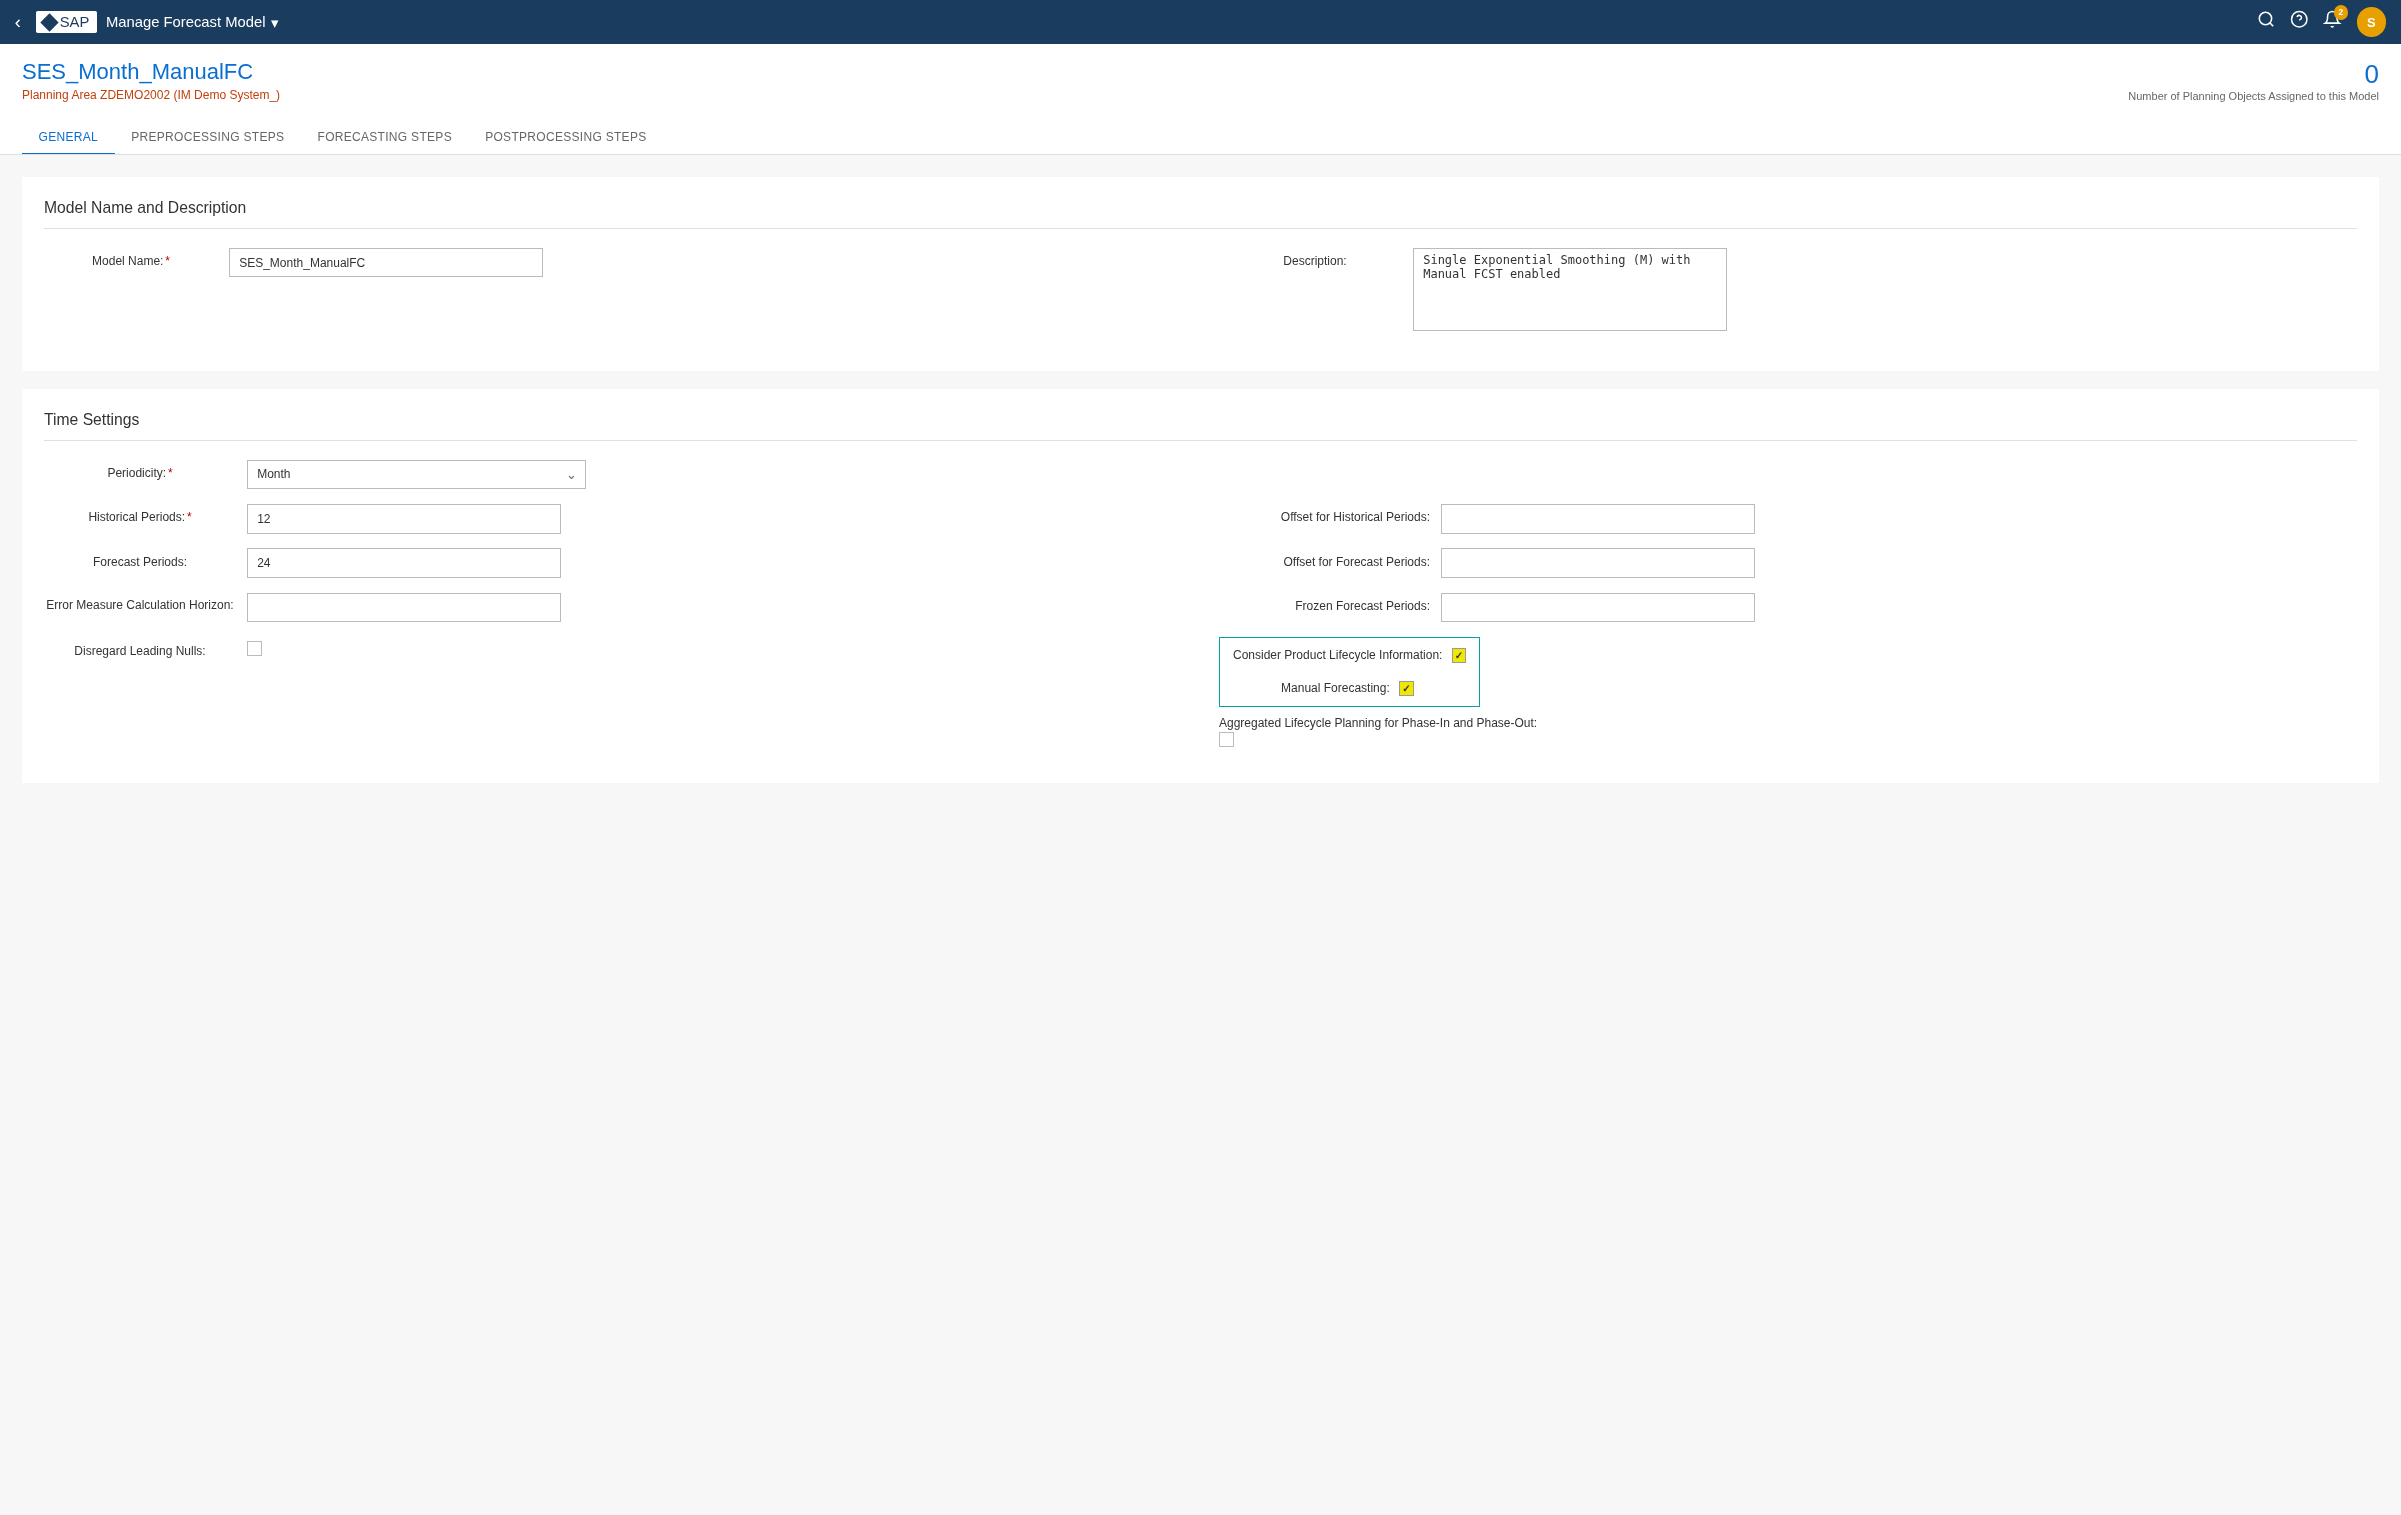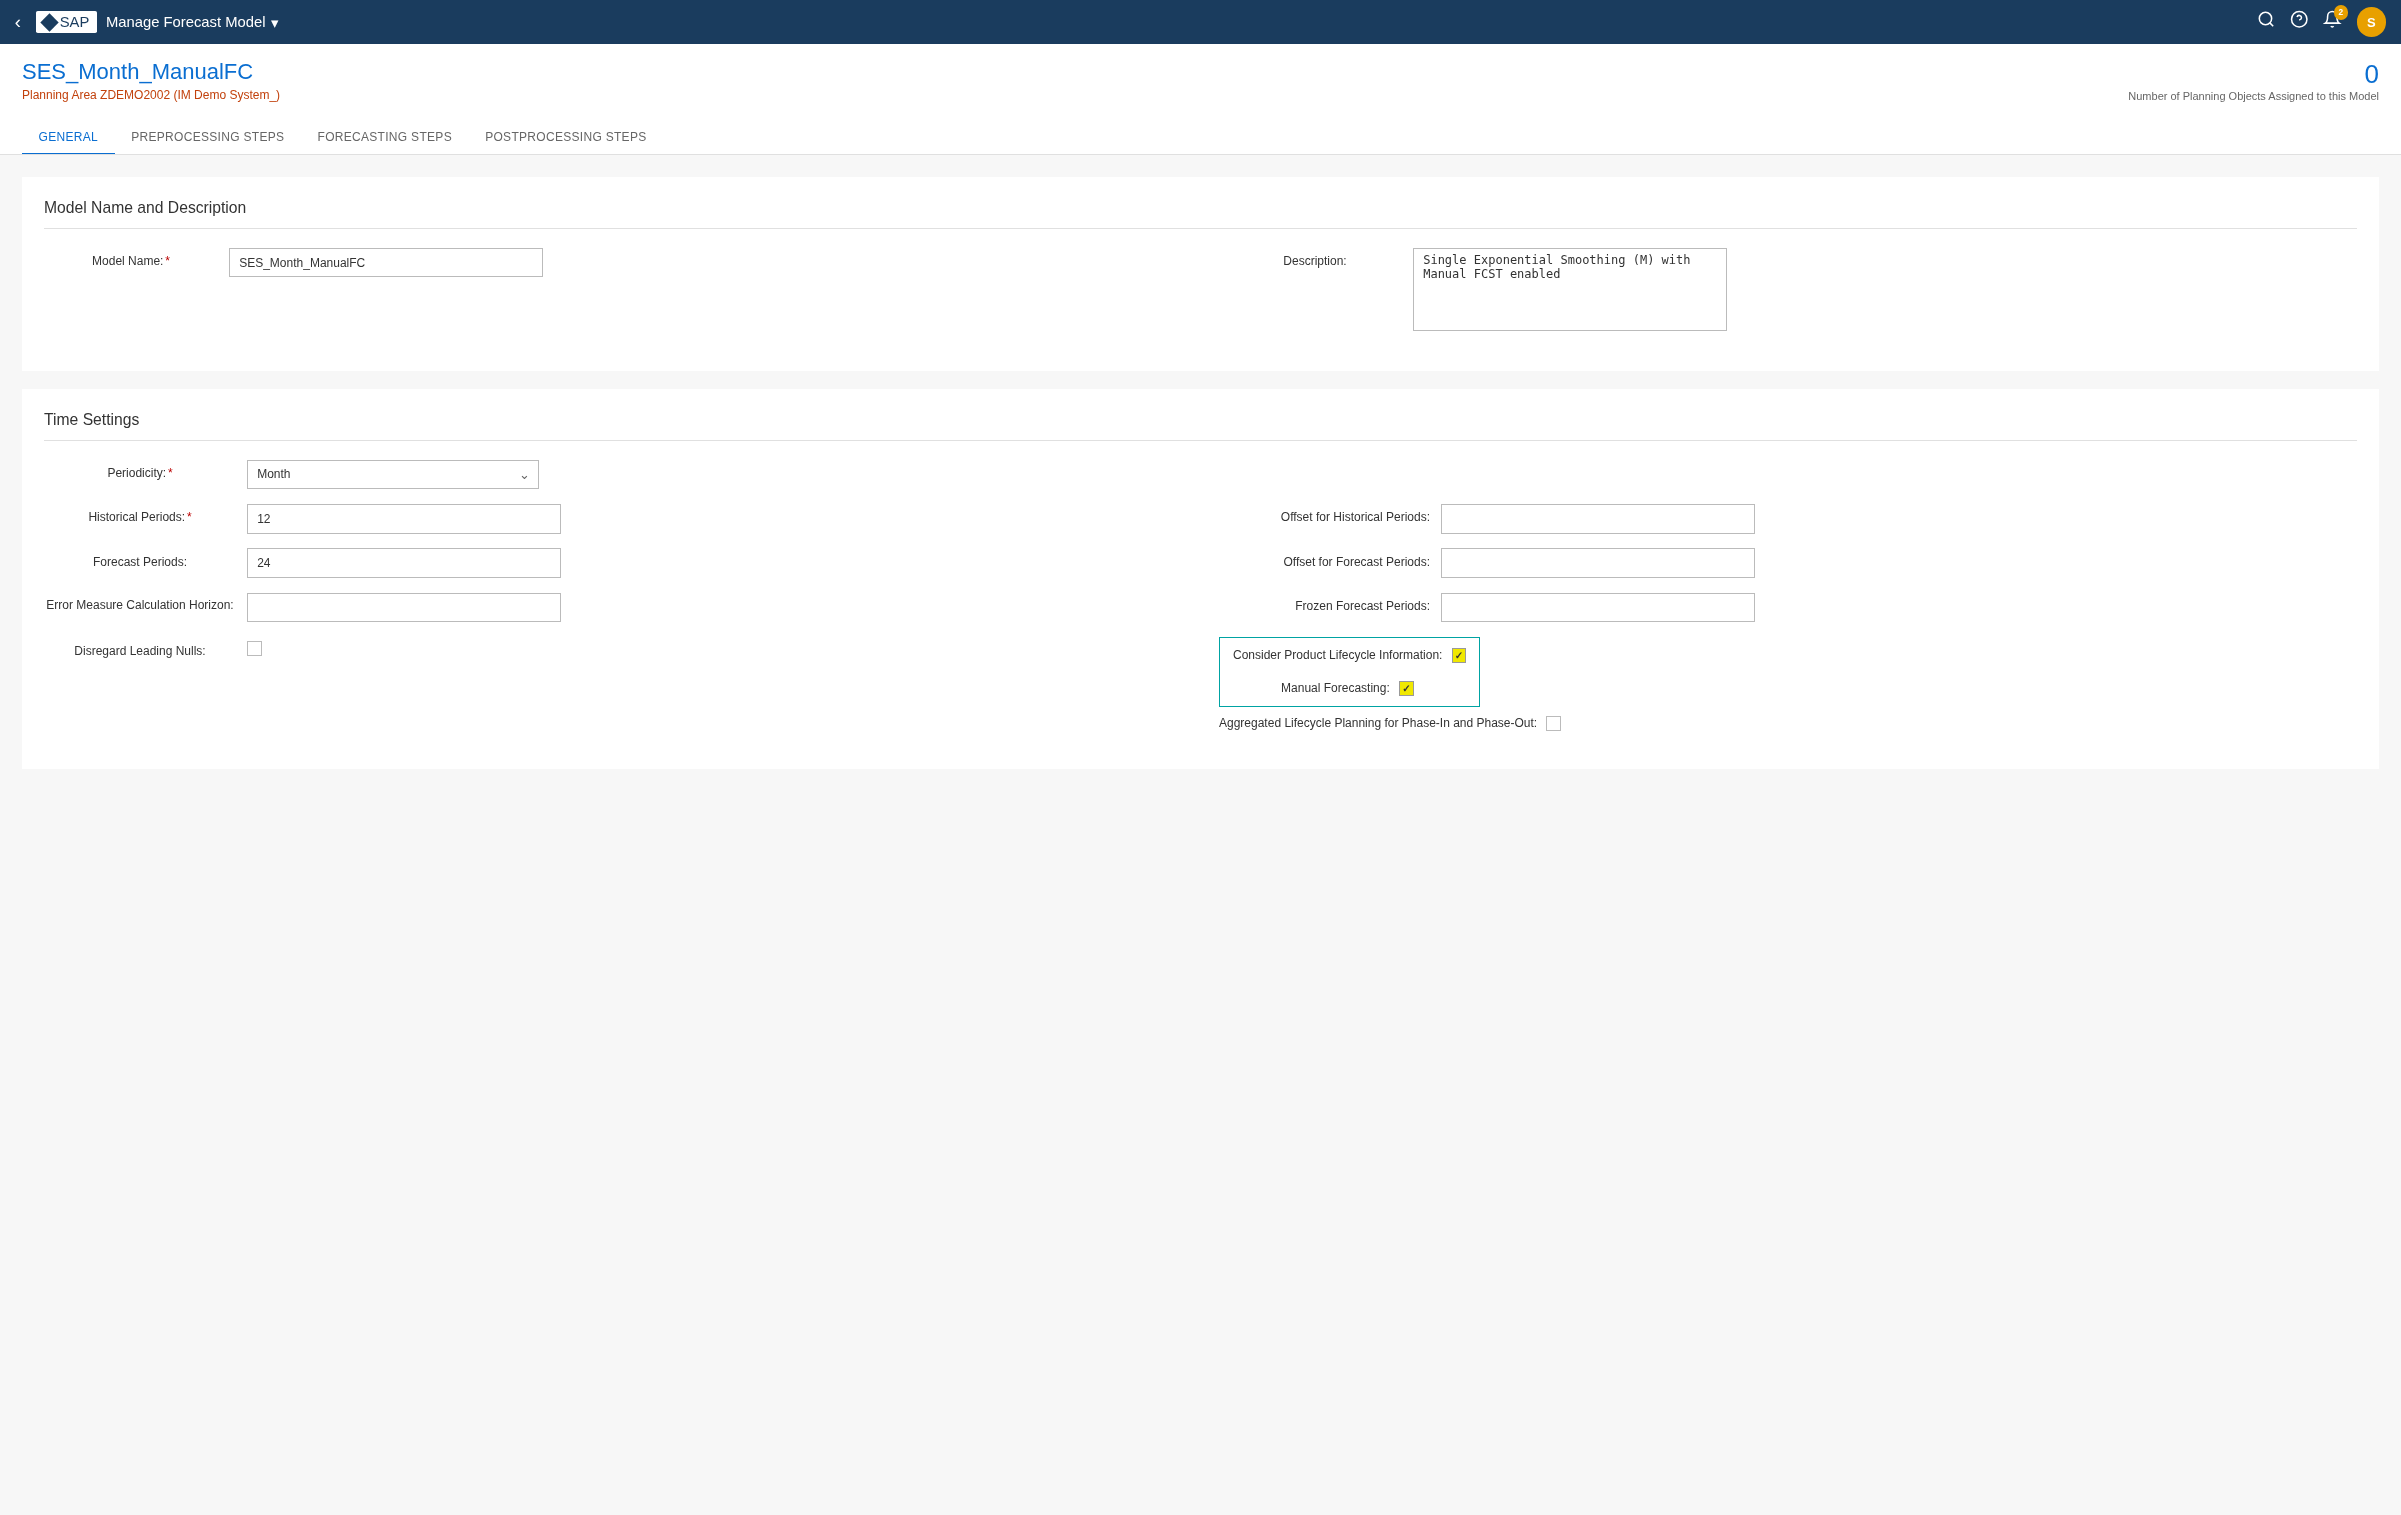--- a/index.html
+++ b/index.html
@@ -157,21 +157,21 @@
       background: white;
       outline: none;
       height: 29.6px;
     }
     .field-input textarea {
       height: 83px;
       resize: none;
     }
     .field-input .select-wrapper {
       position: relative;
-      width: 292px;
+      width: 339px;
     }
     .field-input .select-wrapper select {
       appearance: none;
       padding-right: 28px;
       cursor: pointer;
     }
     .field-input .select-wrapper::after {
       content: '⌄';
       position: absolute;
       right: 9.2px;
@@ -397,21 +397,21 @@
               <div class="highlight-label">Consider Product Lifecycle Information:</div>
               <div class="checkbox-field checked"></div>
             </div>
             <div class="highlight-row">
               <div class="highlight-label">Manual Forecasting:</div>
               <div class="checkbox-field checked"></div>
             </div>
           </div>
 
           
-          <div class="form-row" style="margin-top:9.2px;">
+          <div class="form-row" style="margin-top:9.2px;flex-direction:column;">
             <div class="highlight-label" style="min-width:166px; text-align:right; padding-right:9.2px; line-height:1.3;">Aggregated Lifecycle Planning for Phase-In and Phase-Out:</div>
             <div class="checkbox-field"></div>
           </div>
         </div>
 
       </div>
     </div>
 
   </div>
 </div>

